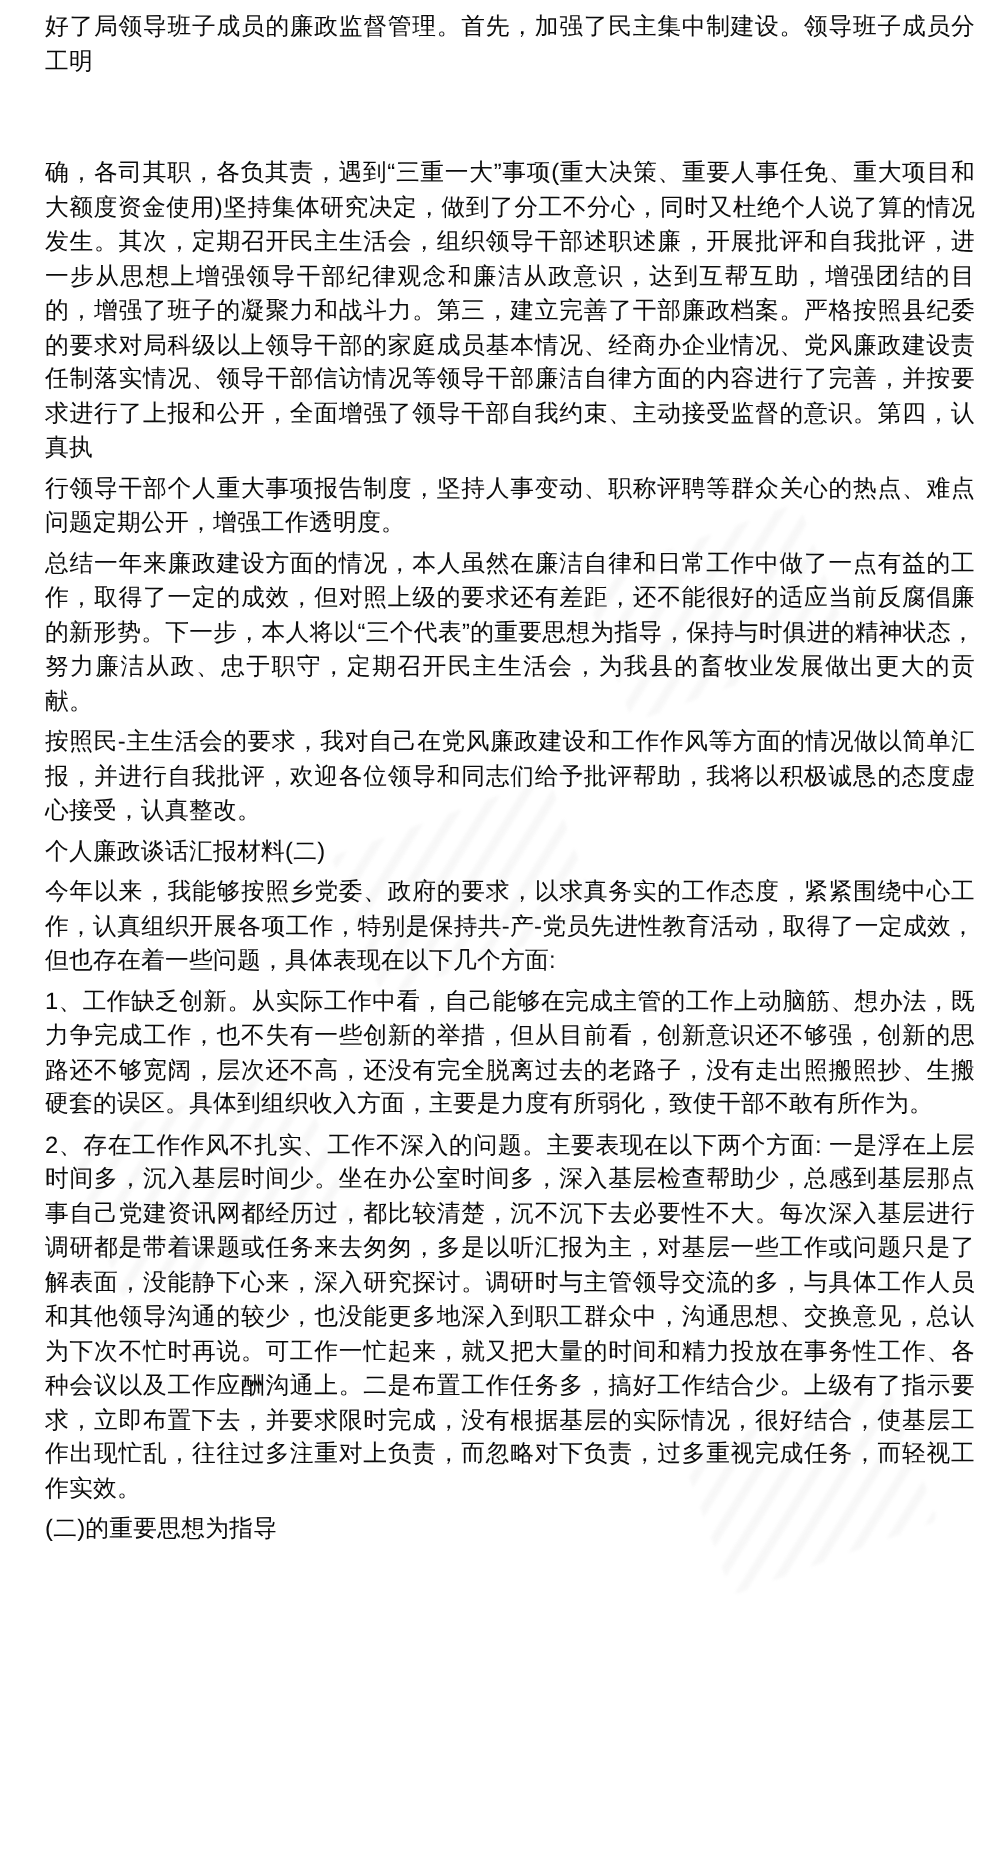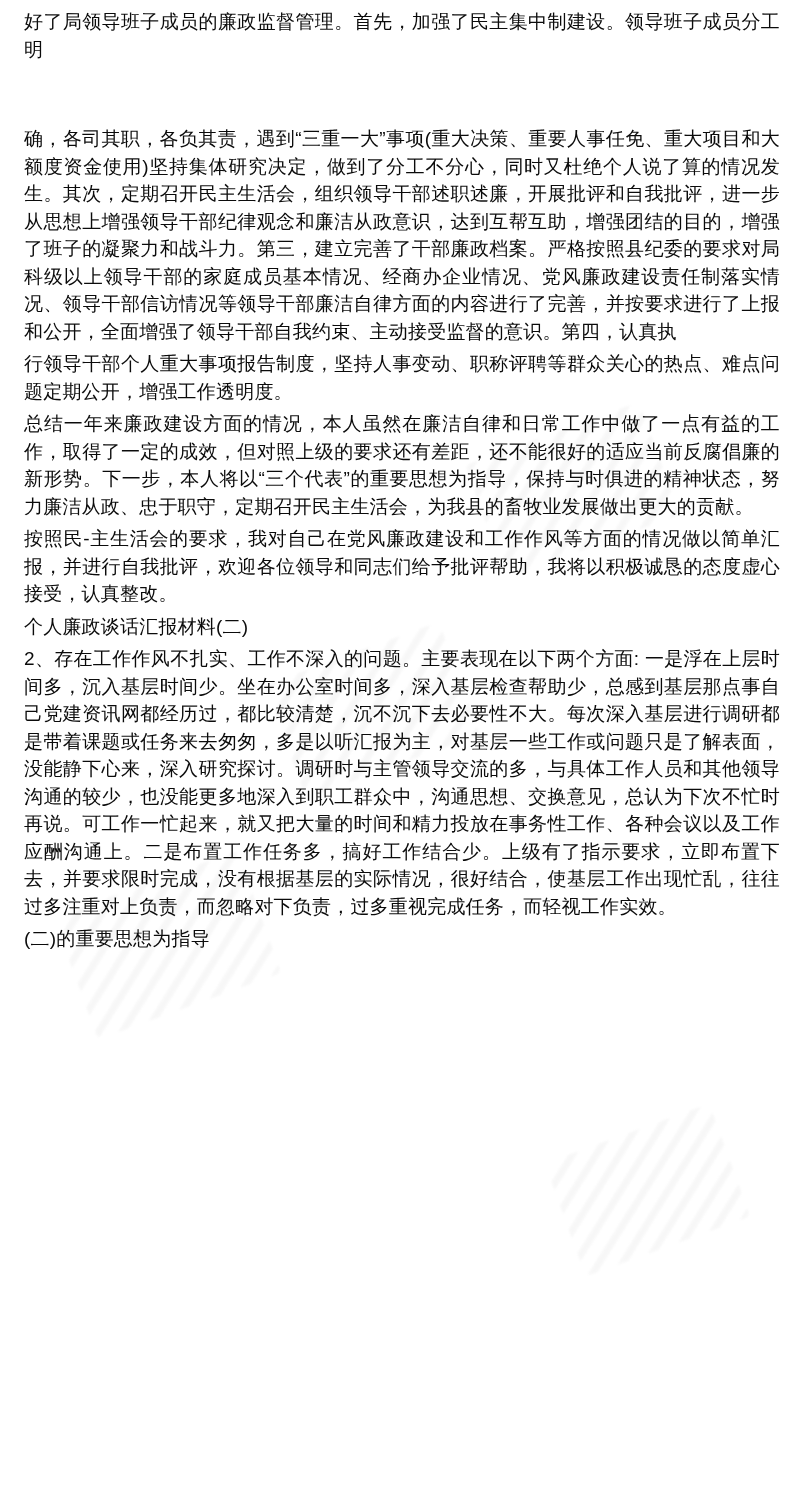--- a/index.html
+++ b/index.html
@@ -16,21 +16,21 @@
     font-family: "Liberation Sans", sans-serif;
     color: #0b0b0b;
   }
   .content {
     position: absolute;
     left: 20px;
     right: 20px;
     top: 8px;
   }
   p.para {
-    margin: 0 0 5px 4px;
+    margin: 0 0 5px 16px;
     font-size: 19px;
     line-height: 27.5px;
     text-align: justify;
     text-justify: inter-ideograph;
     word-break: break-all;
     letter-spacing: 0.2px;
   }
   p.p-first {
     margin-bottom: 62px;
   }
@@ -63,17 +63,19 @@
   <div class="wm wm3"></div>
   <div class="wm wm4"></div>
 
   <div class="content">
     <p class="para p-first">好了局领导班子成员的廉政监督管理。首先，加强了民主集中制建设。领导班子成员分工明</p>
     <p class="para">确，各司其职，各负其责，遇到“三重一大”事项(重大决策、重要人事任免、重大项目和大额度资金使用)坚持集体研究决定，做到了分工不分心，同时又杜绝个人说了算的情况发生。其次，定期召开民主生活会，组织领导干部述职述廉，开展批评和自我批评，进一步从思想上增强领导干部纪律观念和廉洁从政意识，达到互帮互助，增强团结的目的，增强了班子的凝聚力和战斗力。第三，建立完善了干部廉政档案。严格按照县纪委的要求对局科级以上领导干部的家庭成员基本情况、经商办企业情况、党风廉政建设责任制落实情况、领导干部信访情况等领导干部廉洁自律方面的内容进行了完善，并按要求进行了上报和公开，全面增强了领导干部自我约束、主动接受监督的意识。第四，认真执</p>
     <p class="para">行领导干部个人重大事项报告制度，坚持人事变动、职称评聘等群众关心的热点、难点问题定期公开，增强工作透明度。</p>
     <p class="para">总结一年来廉政建设方面的情况，本人虽然在廉洁自律和日常工作中做了一点有益的工作，取得了一定的成效，但对照上级的要求还有差距，还不能很好的适应当前反腐倡廉的新形势。下一步，本人将以“三个代表”的重要思想为指导，保持与时俱进的精神状态，努力廉洁从政、忠于职守，定期召开民主生活会，为我县的畜牧业发展做出更大的贡献。</p>
     <p class="para">按照民-主生活会的要求，我对自己在党风廉政建设和工作作风等方面的情况做以简单汇报，并进行自我批评，欢迎各位领导和同志们给予批评帮助，我将以积极诚恳的态度虚心接受，认真整改。</p>
     <p class="para">个人廉政谈话汇报材料(二)</p>
+    <p class="para">今年以来，我能够按照乡党委、政府的要求，以求真务实的工作态度，紧紧围绕中心工作，认真组织开展各项工作，特别是保持共-产-党员先进性教育活动，取得了一定成效，但也存在着一些问题，具体表现在以下几个方面:</p>
+    <p class="para">1、工作缺乏创新。从实际工作中看，自己能够在完成主管的工作上动脑筋、想办法，既力争完成工作，也不失有一些创新的举措，但从目前看，创新意识还不够强，创新的思路还不够宽阔，层次还不高，还没有完全脱离过去的老路子，没有走出照搬照抄、生搬硬套的误区。具体到组织收入方面，主要是力度有所弱化，致使干部不敢有所作为。</p>
     <p class="para">2、存在工作作风不扎实、工作不深入的问题。主要表现在以下两个方面: 一是浮在上层时间多，沉入基层时间少。坐在办公室时间多，深入基层检查帮助少，总感到基层那点事自己党建资讯网都经历过，都比较清楚，沉不沉下去必要性不大。每次深入基层进行调研都是带着课题或任务来去匆匆，多是以听汇报为主，对基层一些工作或问题只是了解表面，没能静下心来，深入研究探讨。调研时与主管领导交流的多，与具体工作人员和其他领导沟通的较少，也没能更多地深入到职工群众中，沟通思想、交换意见，总认为下次不忙时再说。可工作一忙起来，就又把大量的时间和精力投放在事务性工作、各种会议以及工作应酬沟通上。二是布置工作任务多，搞好工作结合少。上级有了指示要求，立即布置下去，并要求限时完成，没有根据基层的实际情况，很好结合，使基层工作出现忙乱，往往过多注重对上负责，而忽略对下负责，过多重视完成任务，而轻视工作实效。</p>
     <p class="para">(二)的重要思想为指导</p>
   </div>
 
 </div>
 
 </body></html>

